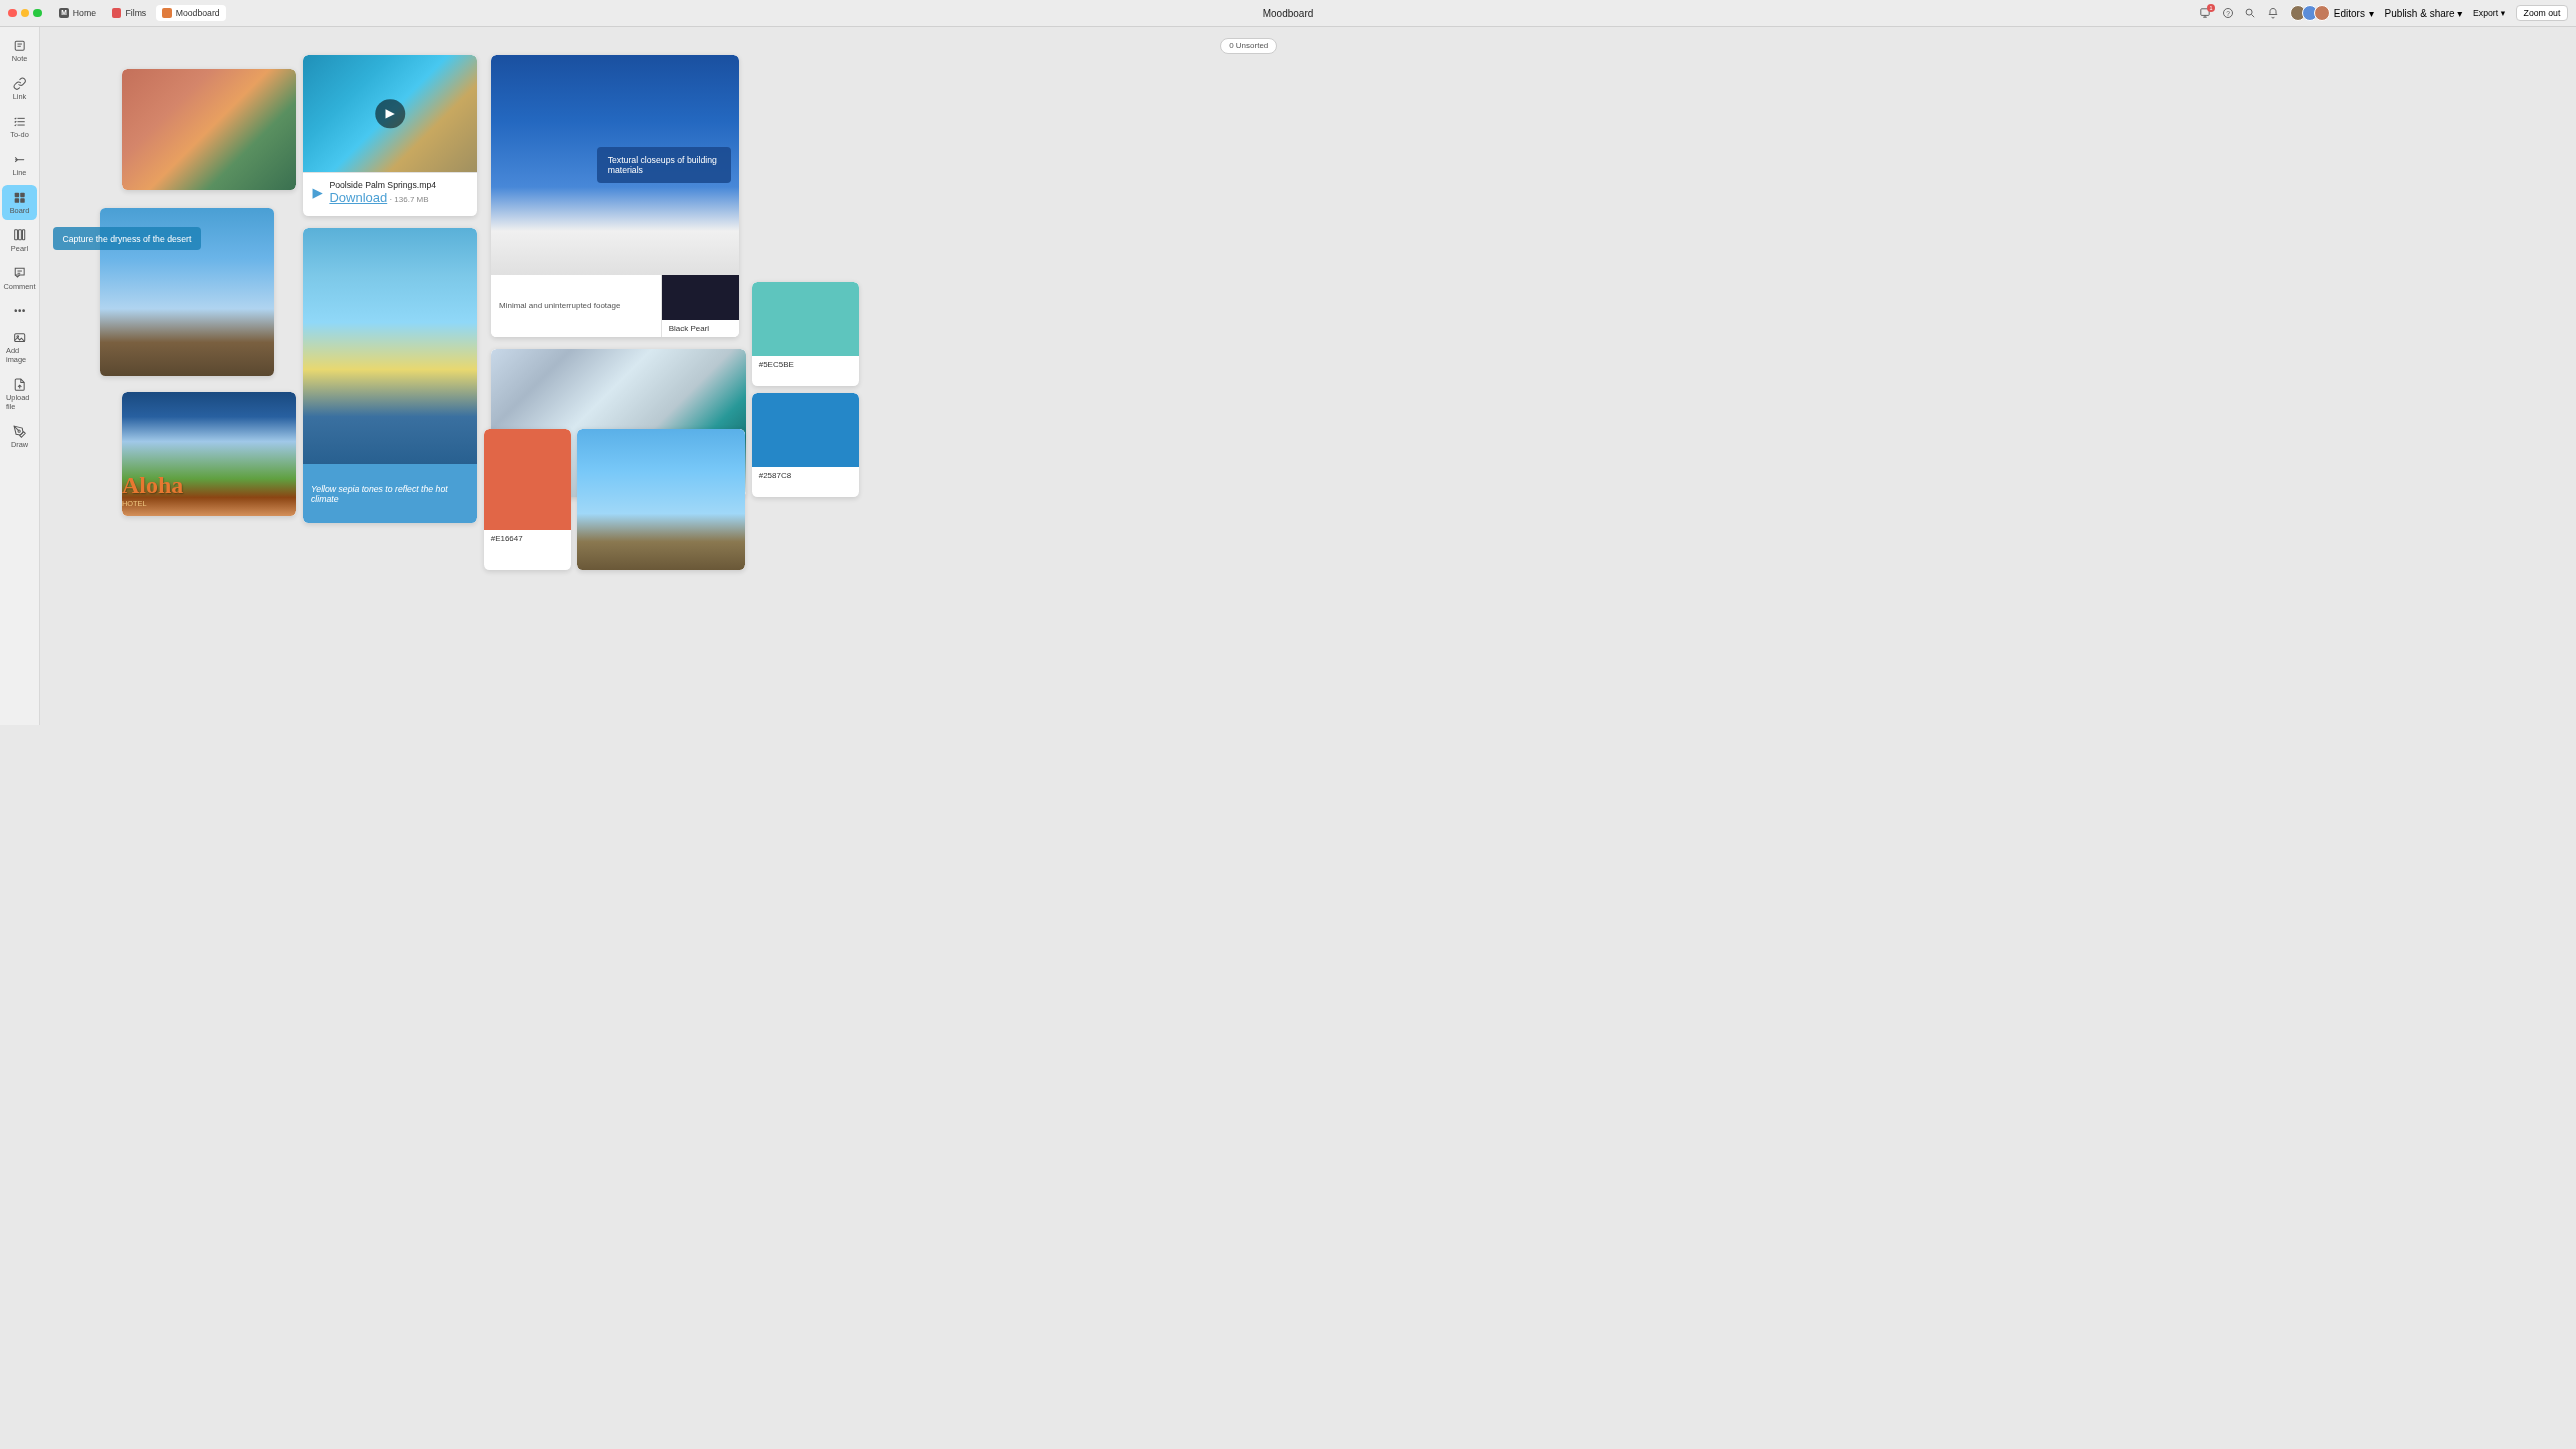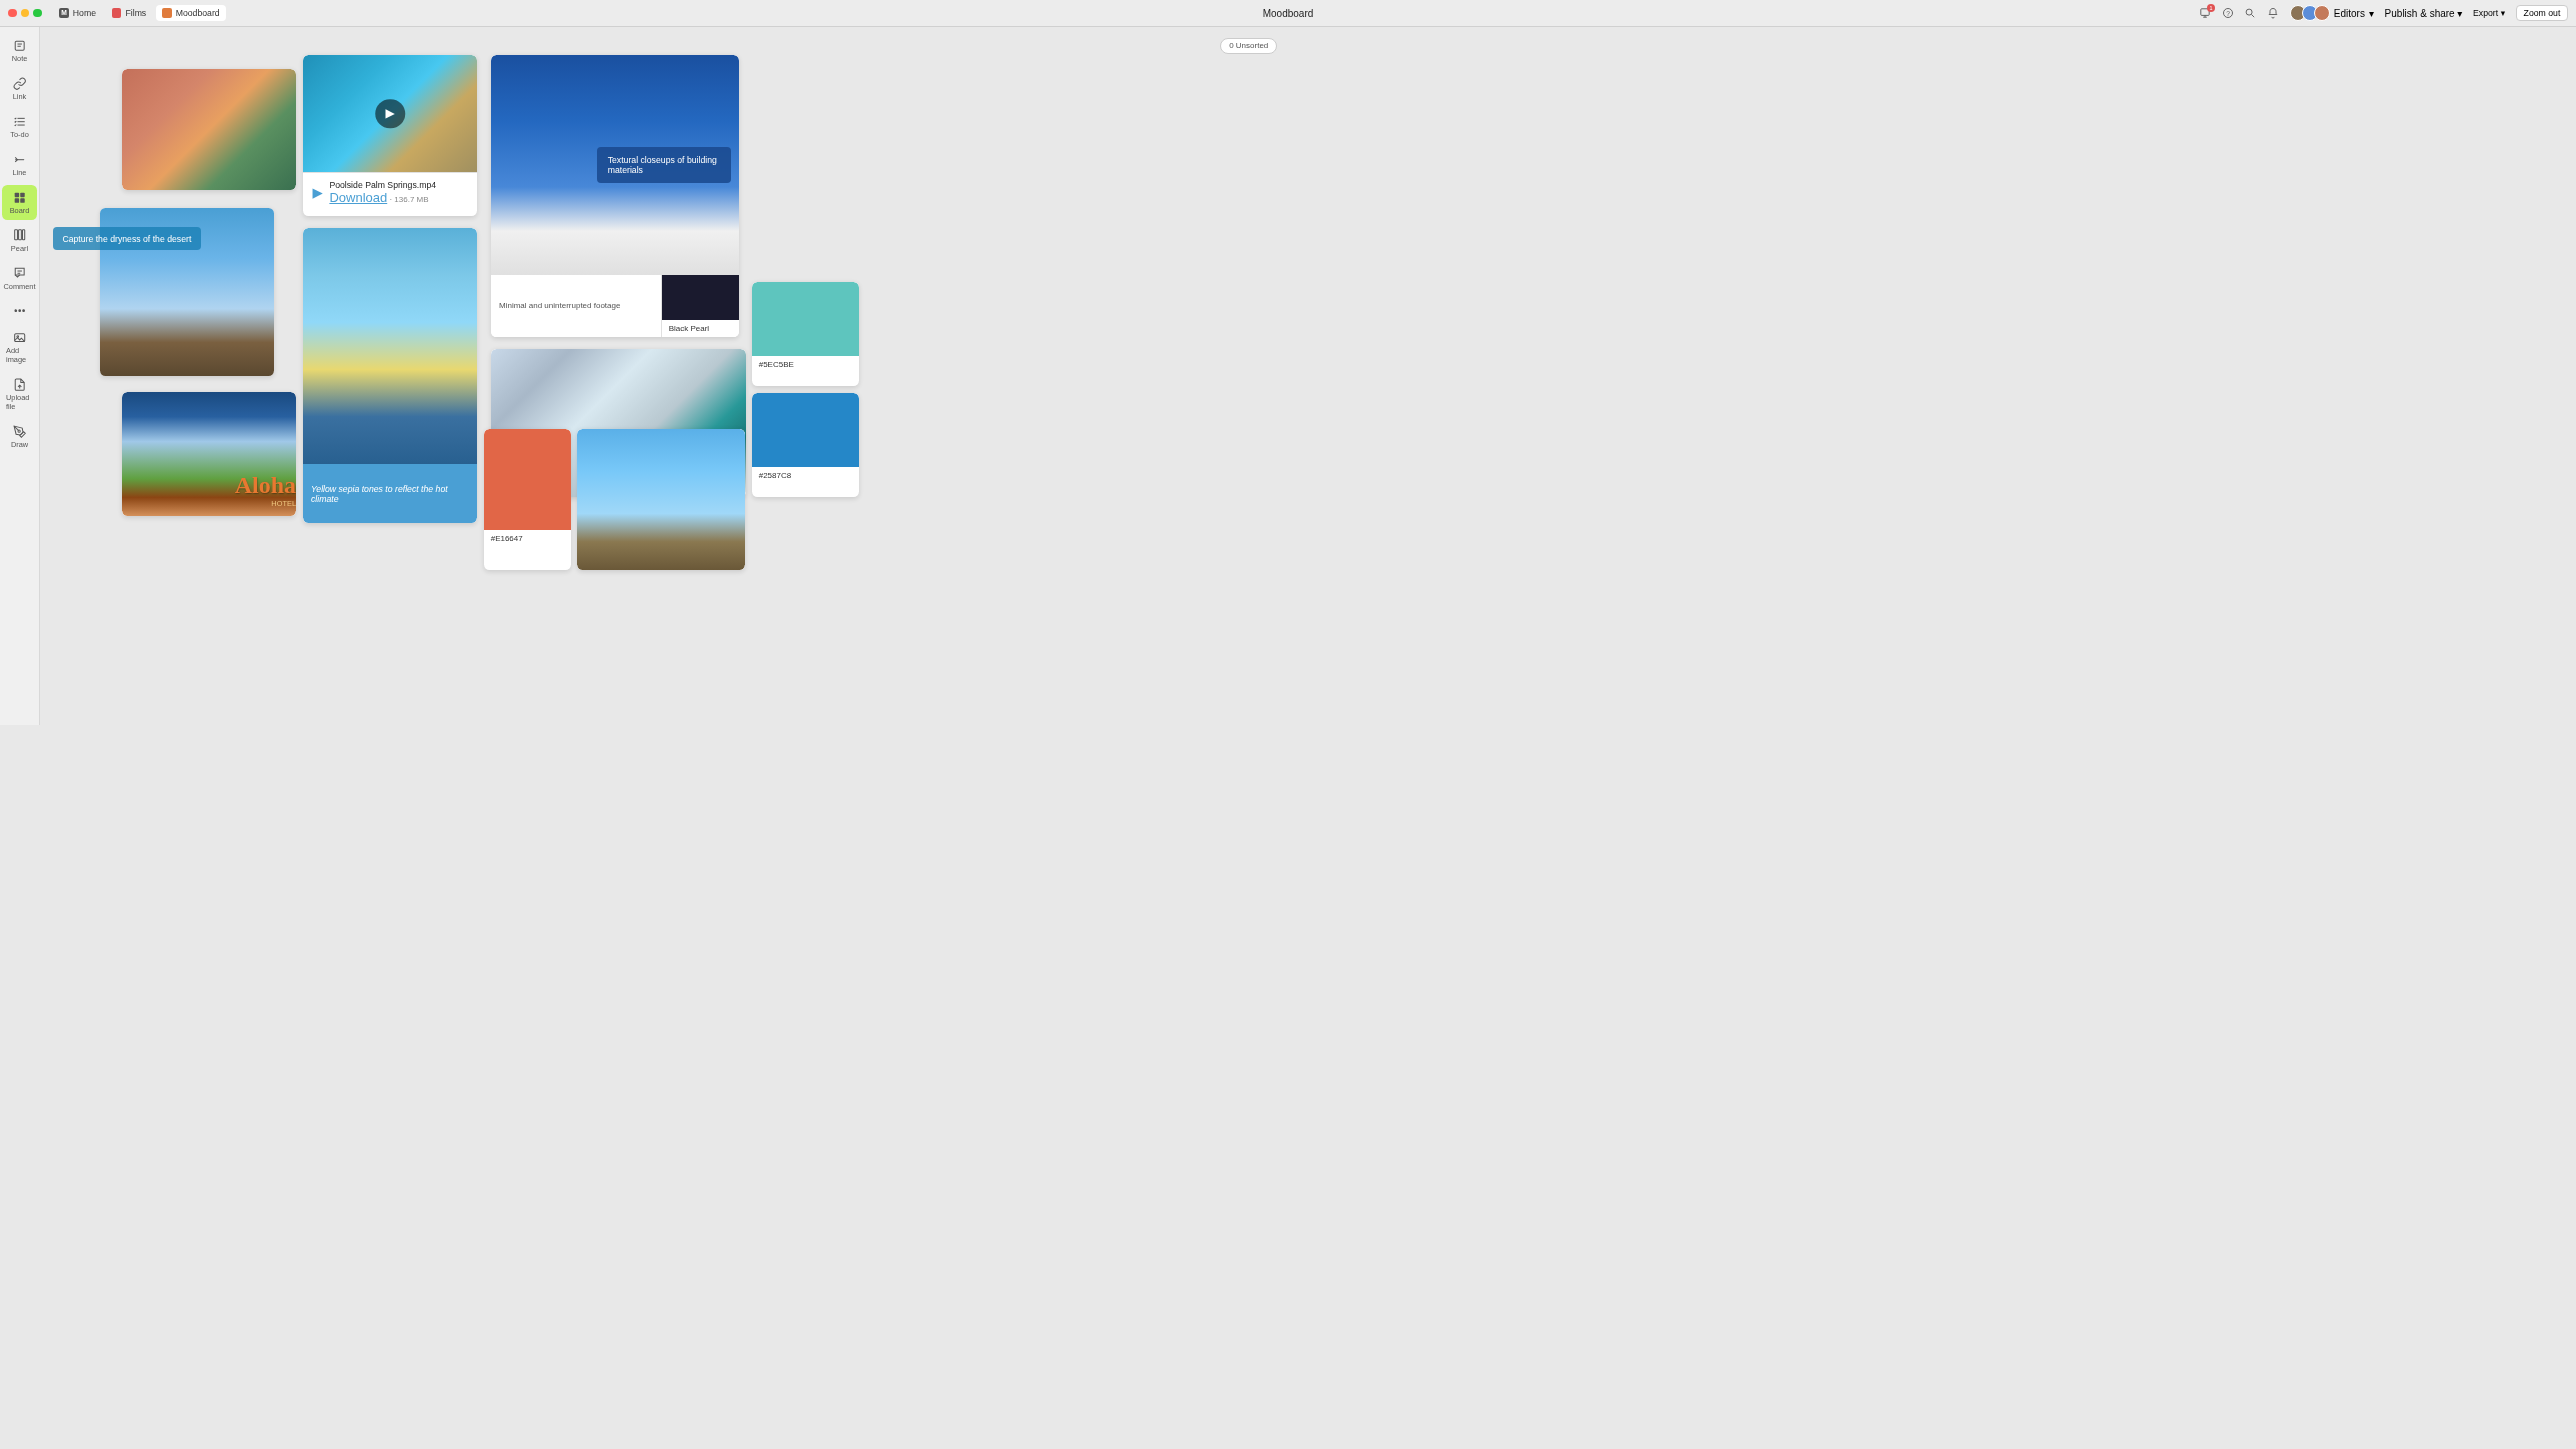--- a/index.html
+++ b/index.html
@@ -46,21 +46,21 @@
     .sidebar {
       width: 40px; background: #f0f0f0; border-right: 0.7px solid #d8d8d8;
       display: flex; flex-direction: column; align-items: center; padding: 6.7px 0;
       gap: 2.7px; flex-shrink: 0;
     }
     .sidebar-item {
       display: flex; flex-direction: column; align-items: center; gap: 2px;
       padding: 5.4px 4px; border-radius: 5.4px; cursor: pointer; width: 35px;
       color: #555;
     }
-    .sidebar-item.active { background: #bef264; }
+    .sidebar-item.active { background: #7dd3fc; }
     .sidebar-item svg { width: 13.4px; height: 13.4px; }
     .sidebar-label { font-size: 7.4px; color: #555; }
     .sidebar-spacer { flex: 1; }
     .sidebar-trash { margin-top: auto; margin-bottom: 5.4px; }
 
     
     .canvas {
       flex: 1; background: #e8e8e8; overflow: hidden; position: relative; padding: 13.4px;
     }
     .unsorted-badge {
@@ -328,21 +328,21 @@
     <div class="board-item" style="left: 60px; top: 181px; width: 174px; height: 168px; border-radius:5.4px; overflow:visible;">
 
       <div style="position:absolute; top:19px; left:-47px; background:#1a7fb5cc; border-radius:4px; padding:6.7px 9.4px; font-size:8.7px; color:white; font-weight:500; z-index:10; white-space:nowrap;">
         <span>Capture the dryness of the desert</span>
       </div>
       <div style="width:100%;height:100%;border-radius:5.4px;" class="img-palm-sky"></div>
     </div>
 
     <div class="board-item" style="left: 82px; top: 365px; width: 174px; height: 124px;">
       <div style="width:100%;height:100%;border-radius:5.4px;" class="img-aloha"></div>
-      <div style="position:absolute;bottom:8px;left:0;right:0;text-align:right;">
+      <div style="position:absolute;bottom:8px;left:0;right:0;text-align:left;">
         <div style="font-family:serif;font-size:24px;color:#e87830;font-weight:700;text-shadow:0.7px 0.7px 1.3px rgba(0,0,0,0.3);">Aloha</div>
         <div style="font-size:7.4px;color:#f0c880;font-weight:500;">HOTEL</div>
       </div>
     </div>
 
     <div class="board-item" style="left: 263px; top: 28px; width: 174px; height: 161px; border-radius:5.4px;">
       <div style="width:100%;height:117px;position:relative;border-radius:5.4px 5.4px 0 0;overflow:hidden;" class="img-pool-aerial">
         <div class="play-btn">▶</div>
       </div>
       <div class="file-card">

